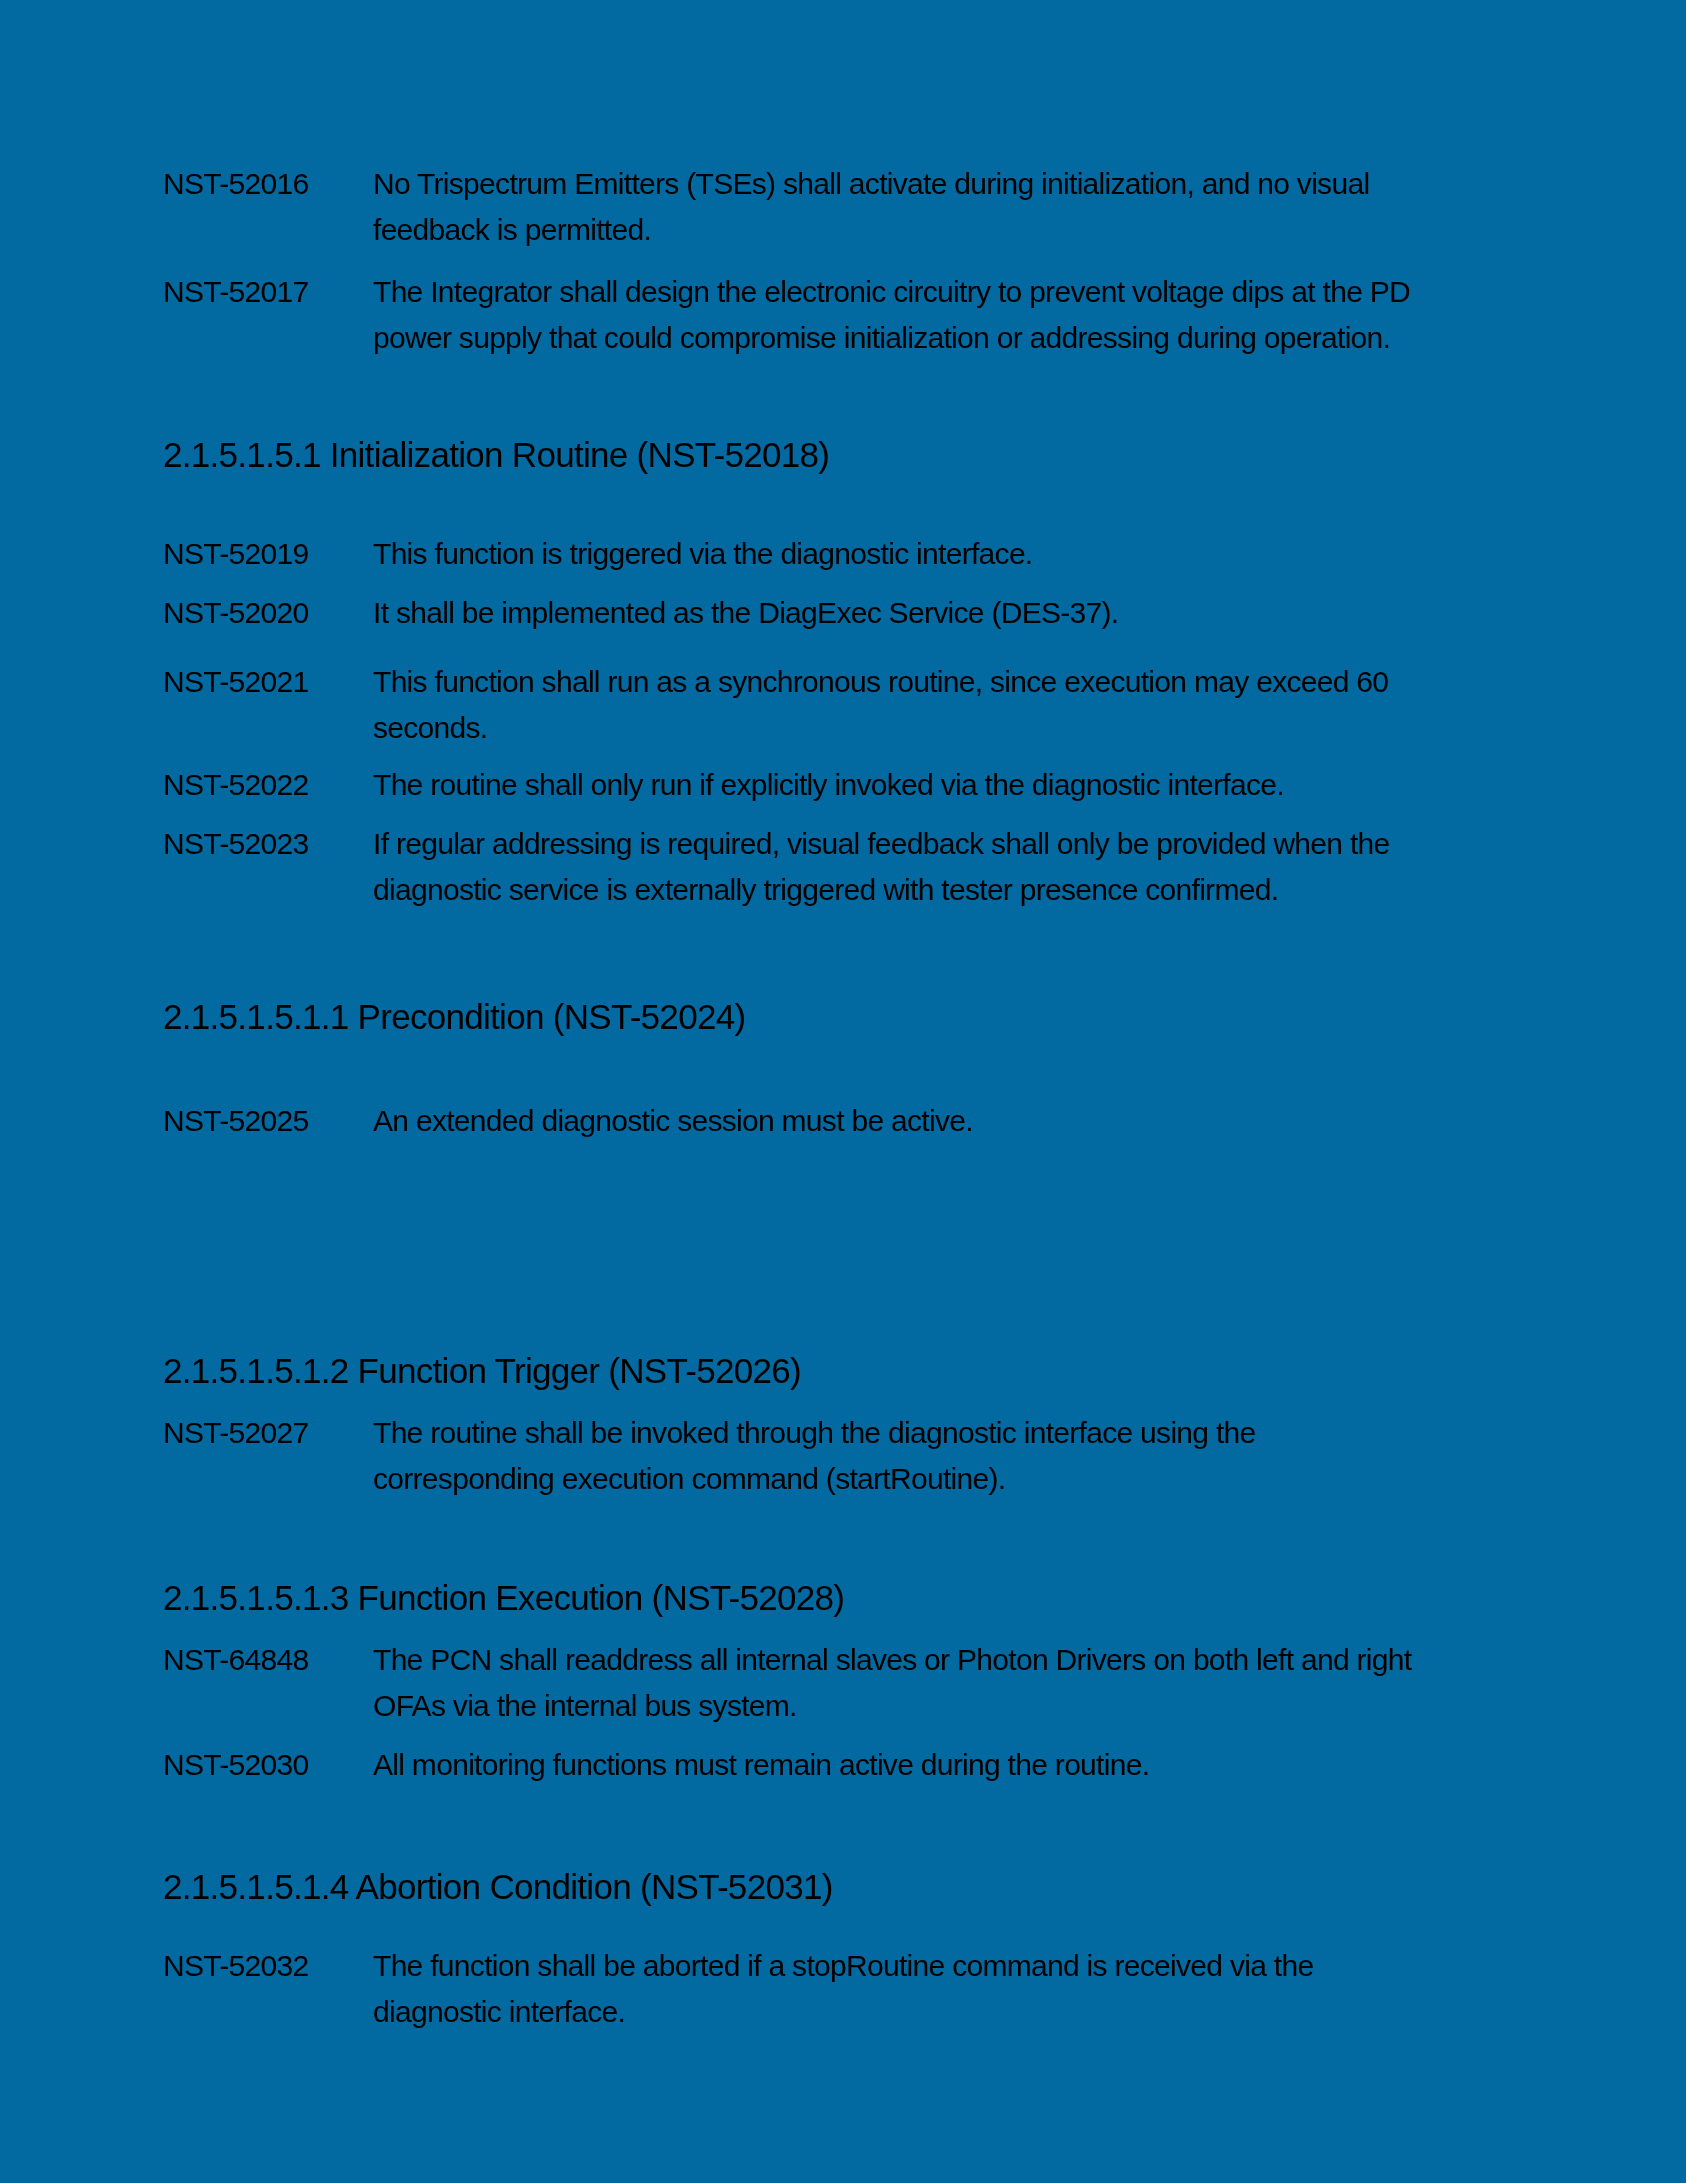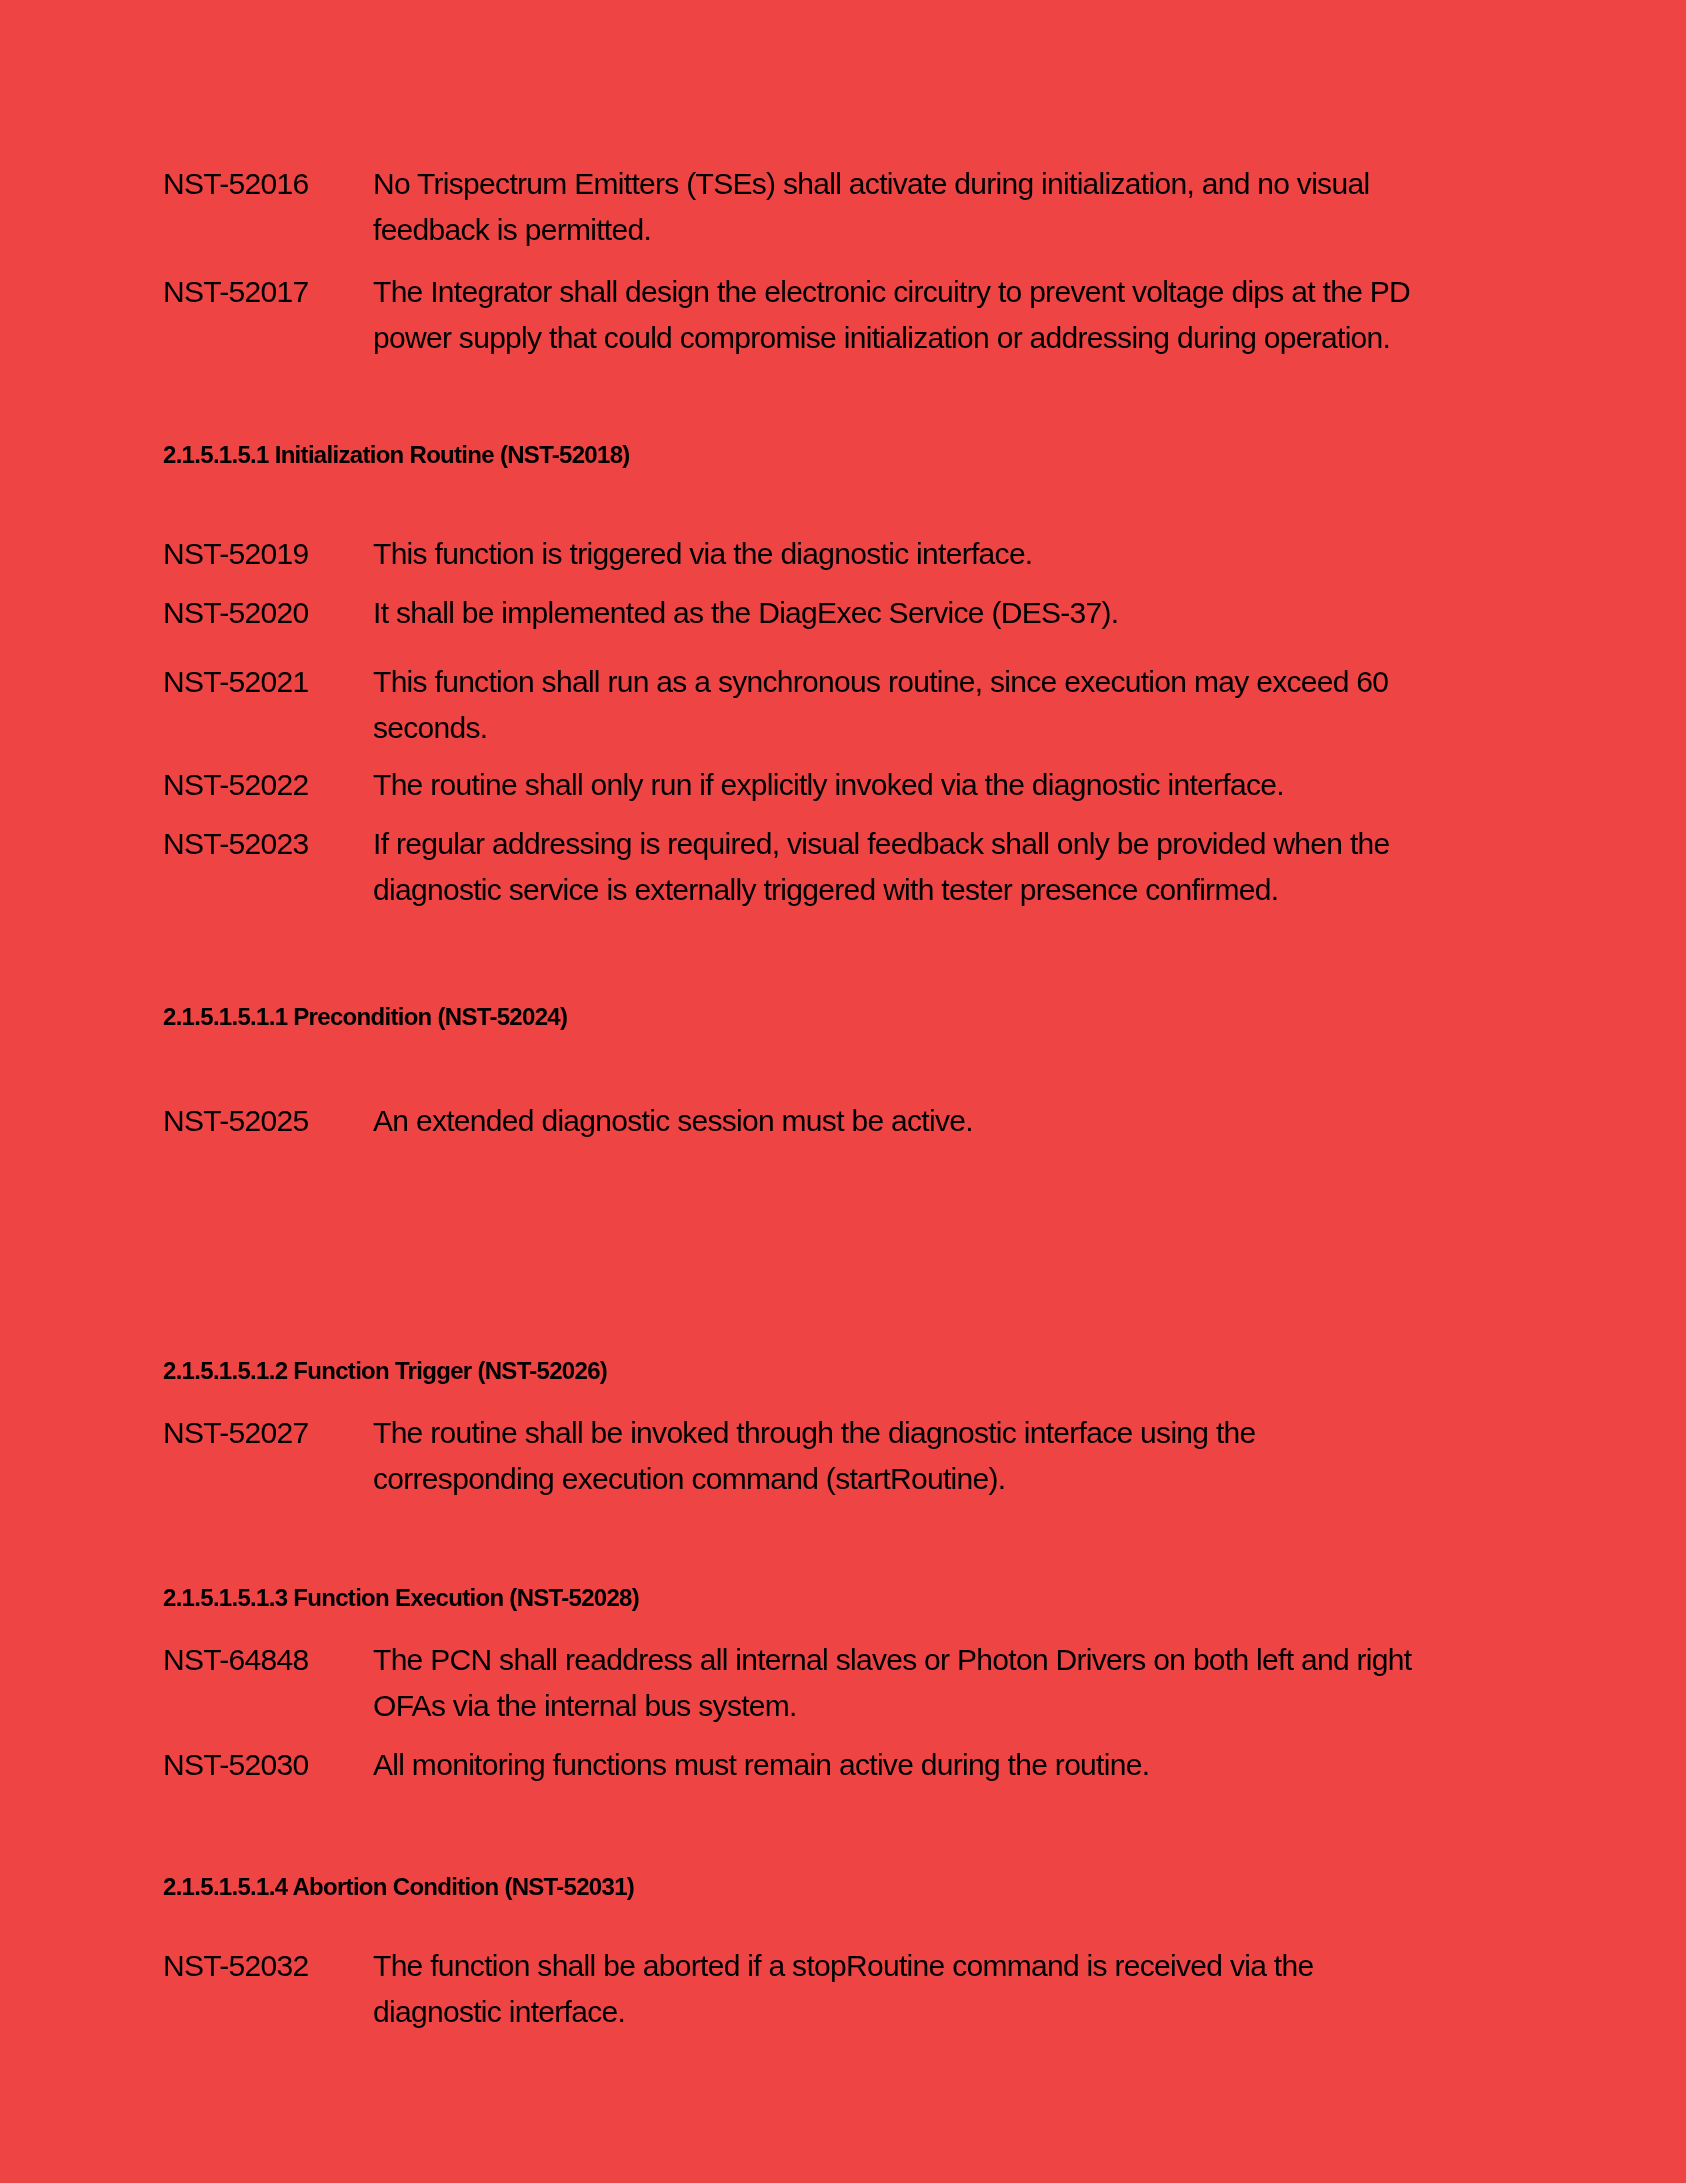--- a/index.html
+++ b/index.html
@@ -9,37 +9,37 @@
     background: #ffffff;
     color: #000000;
     font-family: "Liberation Sans", "DejaVu Sans", sans-serif;
     overflow: hidden;
   }
   .page {
     box-sizing: border-box;
     width: 1687px;
     height: 2183px;
     padding: 161px 33px 0 163px;
-    background: #ef4444;
+    background: #0369a1;
     overflow: hidden;
   }
   .req {
     display: grid;
     grid-template-columns: 210px 1fr;
     font-size: 30px;
     line-height: 46px;
     letter-spacing: -0.7px;
     margin: 0;
   }
   .req-id { white-space: nowrap; }
   .req-text { white-space: pre-line; }
   .heading {
-    font-size: 24px;
+    font-size: 35px;
     line-height: 50px;
-    font-weight: bold;
+    font-weight: normal;
     letter-spacing: -0.7px;
     margin: 0;
   }
 </style>
 </head>
 <body>
 
 <div class="page">
 
   <div class="req">

